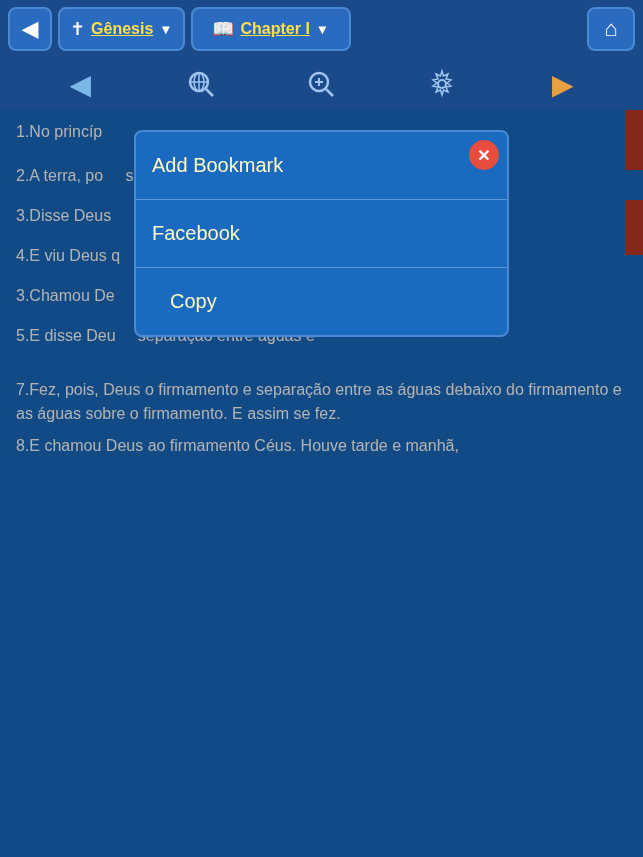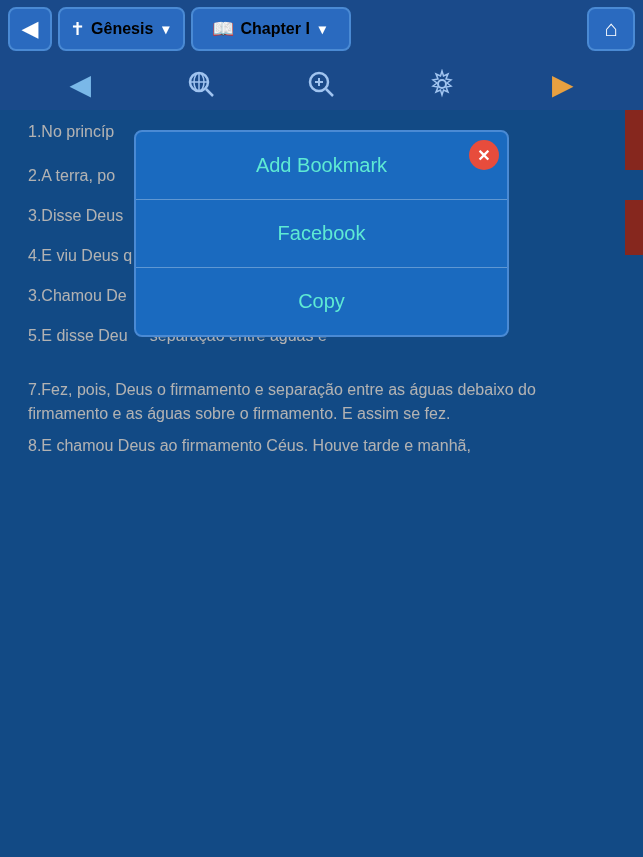--- a/index.html
+++ b/index.html
@@ -45,22 +45,23 @@
     }
     .chapter-selector {
       display: flex;
       align-items: center;
       gap: 6px;
       padding: 0 10px;
       min-width: 160px;
     }
     .selector-text {
       font-size: 16px;
-      color: #000000;
+      color: #fde047;
       font-weight: bold;
+      text-decoration: underline;
     }
     .home-btn {
       margin-left: auto;
       width: 48px;
       font-size: 22px;
     }
 
     
     .toolbar {
       display: flex;
@@ -80,21 +81,21 @@
       align-items: center;
       justify-content: center;
     }
 
     
     .content {
       background: #1a6abf;
       position: relative;
       height: calc(857px - 58px - 52px);
       overflow: hidden;
-      padding: 10px 28px;
+      padding: 10px 16px;
     }
 
     
     .bible-text {
       color: white;
       font-size: 16px;
       line-height: 1.5;
     }
     .verse {
       margin-bottom: 8px;
@@ -146,28 +147,28 @@
       cursor: pointer;
       display: flex;
       align-items: center;
       justify-content: center;
       font-weight: bold;
       z-index: 2;
     }
     .modal-item {
       border-bottom: 1px solid rgba(255,255,255,0.3);
       padding: 22px 16px;
-      text-align: center;
-      color: #5eead4;
+      color: #fef9c3;
       font-size: 20px;
       cursor: pointer;
       font-weight: normal;
     }
     .modal-item:last-child {
       border-bottom: none;
+      margin-left: 18px;
     }
   </style>
 </head>
 <body>
 
 <div class="header">
   <button class="header-btn nav-arrow">
     <span>◀</span>
   </button>
   <button class="header-btn book-selector">

